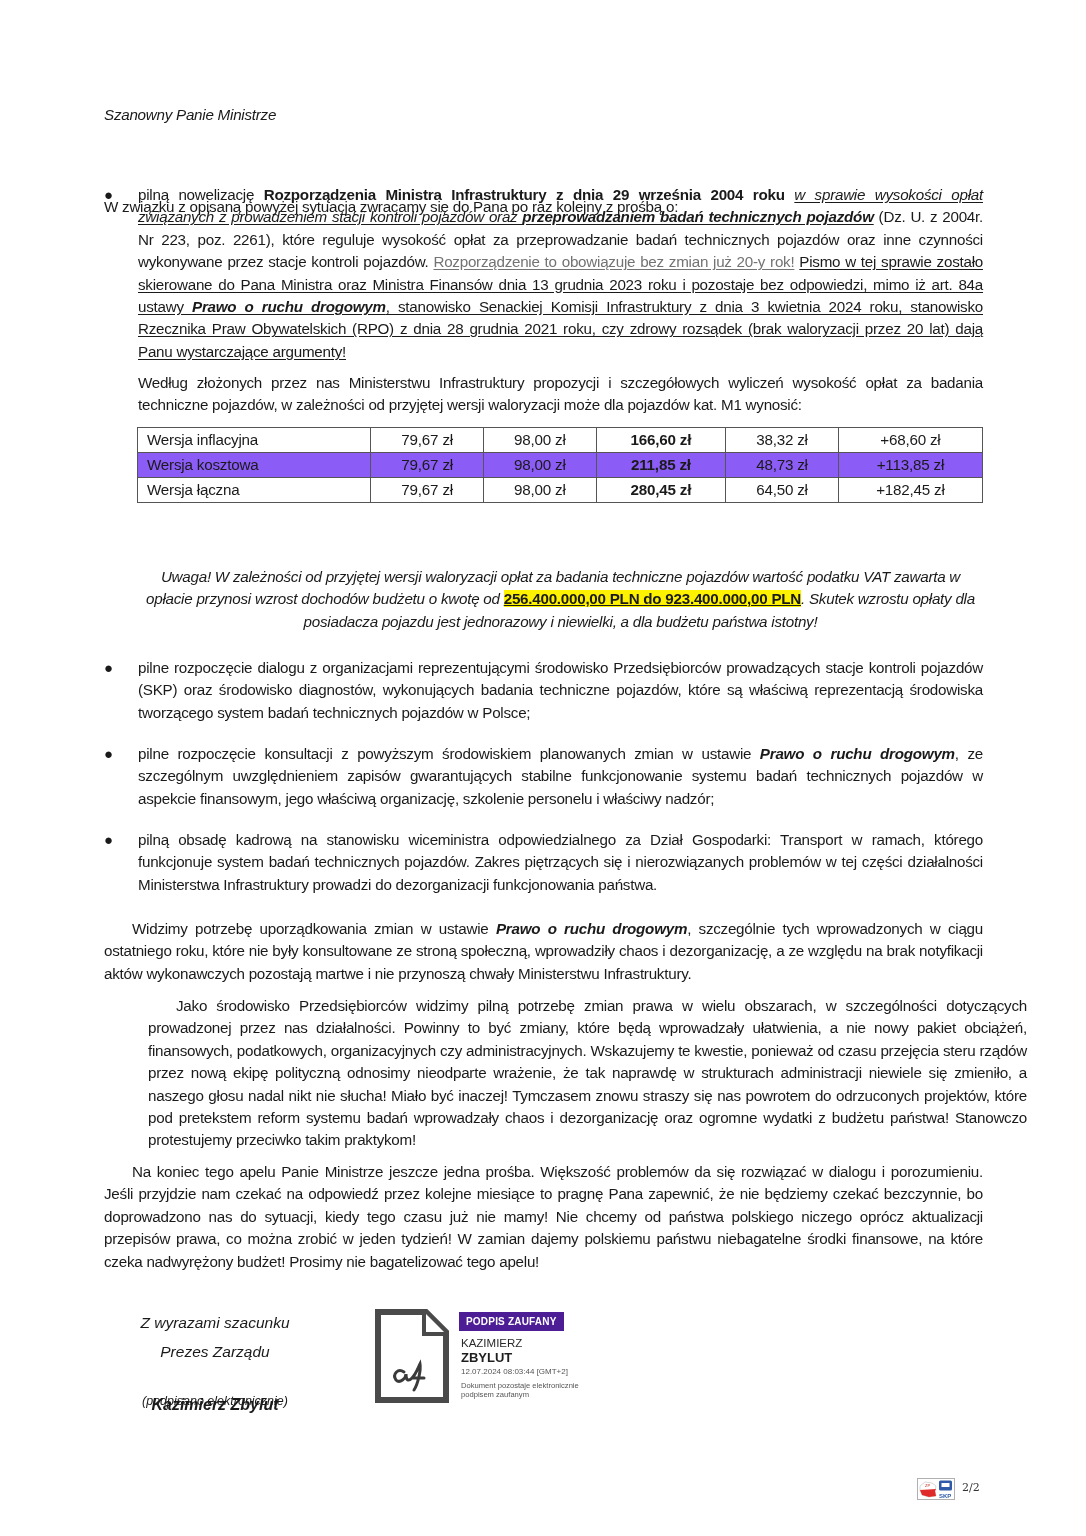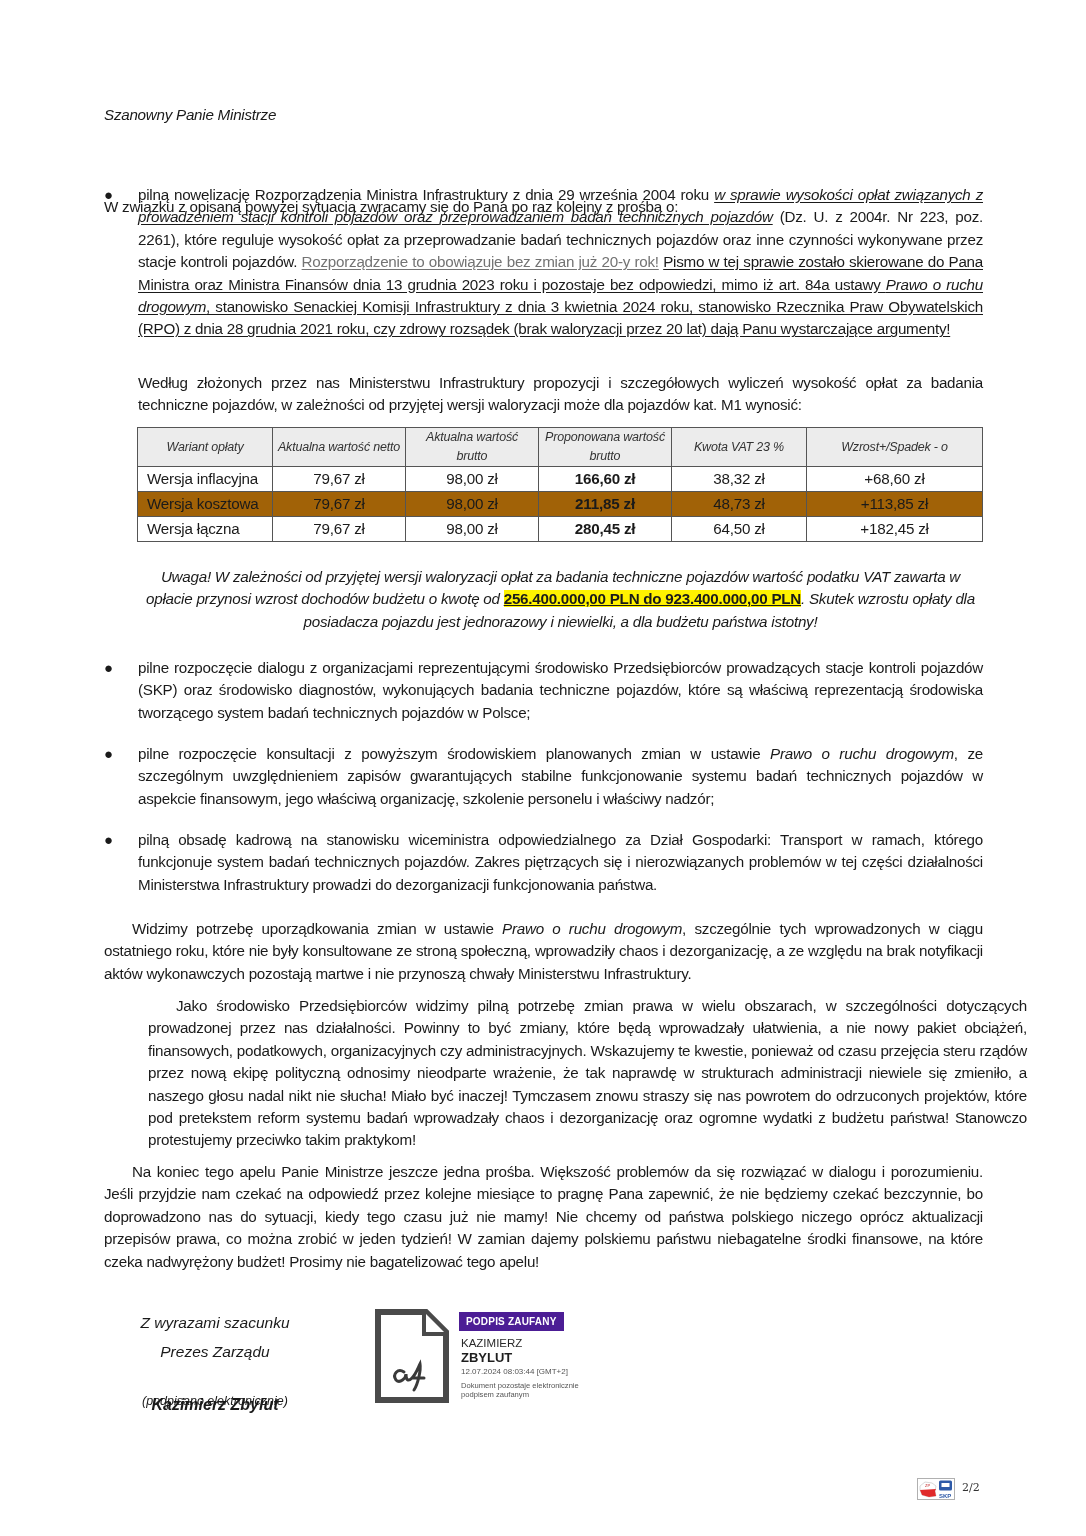--- a/index.html
+++ b/index.html
@@ -2,21 +2,21 @@
 <html><head>
 <meta charset="utf-8">
 <style>
   html, body { margin: 0; padding: 0; background: #ffffff; }
   body { width: 1086px; height: 1536px; position: relative; overflow: hidden;
          font-family: "Liberation Sans", sans-serif; color: #1a1a1a; }
   .page { position: absolute; left: 0; top: 0; width: 1086px; height: 1536px; }
   .txt { font-size: 15.2px; line-height: 22.4px; letter-spacing: -0.25px; }
   .justify { text-align: justify; }
   .it { font-style: italic; text-align: center; }
-  .b { font-weight: normal; }
+  .b { font-weight: bold; }
   .u { text-decoration: underline; text-underline-offset: 2px; }
   .red { color: #737373; }
   .hl { background: #fff200; font-weight: bold; text-decoration: underline; }
 
   #salutation { position: absolute; left: 104px; top: 104px; }
   #intro { position: absolute; left: 104px; top: 148px; margin-top: 48px; }
 
   .bullet { position: absolute; left: 104px; width: 879px; }
   .bullet .dot { position: absolute; left: 0; top: 0; width: 10px; font-size: 15px; }
   .bullet .body { margin-left: 34px; }
@@ -25,21 +25,21 @@
   #b1-para2 { position: absolute; left: 138px; top: 372px; width: 845px; }
 
   table.fees { position: absolute; left: 137px; top: 427px; width: 846px;
                border-collapse: collapse; font-size: 15.2px; }
   table.fees td, table.fees th { border: 1px solid #555; text-align: center;
                padding: 0 4px; letter-spacing: -0.2px; }
   table.fees th { font-weight: normal; font-style: italic; font-size: 12.5px;
                line-height: 19px; height: 38px; background: #ececec; color: #333; }
   table.fees td { height: 24px; line-height: 24px; }
   table.fees td.label { text-align: left; padding-left: 9px; }
-  table.fees tr.shaded td { background: #a16207; }
+  table.fees tr.shaded td { background: #8b5cf6; }
   table.fees td.bold { font-weight: bold; }
 
   #note { position: absolute; left: 138px; top: 566px; width: 845px; }
 
   #b2 { top: 657px; }
   #b3 { top: 743px; }
   #b4 { top: 829px; }
 
   .para { position: absolute; left: 104px; width: 879px; text-indent: 28px; }
   #p1 { top: 918px; }
@@ -76,28 +76,20 @@
     <span class="dot">●</span>
     <div class="body justify">
       <span>pilną nowelizację </span><span class="b">Rozporządzenia Ministra Infrastruktury z dnia 29 września 2004 roku</span><span> </span><span class="it u">w sprawie wysokości opłat związanych z prowadzeniem stacji kontroli pojazdów oraz </span><span class="it u b">przeprowadzaniem badań technicznych pojazdów</span><span> (Dz. U. z 2004r. Nr 223, poz. 2261), które reguluje wysokość opłat za przeprowadzanie badań technicznych pojazdów oraz inne czynności wykonywane przez stacje kontroli pojazdów. </span><span class="red u">Rozporządzenie to obowiązuje bez zmian już 20-y rok!</span><span> </span><span class="u">Pismo w tej sprawie zostało skierowane do Pana Ministra oraz Ministra Finansów dnia 13 grudnia 2023 roku i pozostaje bez odpowiedzi, mimo iż art. 84a ustawy </span><span class="u b it">Prawo o ruchu drogowym</span><span class="u">, stanowisko Senackiej Komisji Infrastruktury z dnia 3 kwietnia 2024 roku, stanowisko Rzecznika Praw Obywatelskich (RPO) z dnia 28 grudnia 2021 roku, czy zdrowy rozsądek (brak waloryzacji przez 20 lat) dają Panu wystarczające argumenty!</span>
     </div>
   </div>
 
   <div id="b1-para2" class="txt justify">Według złożonych przez nas Ministerstwu Infrastruktury propozycji i szczegółowych wyliczeń wysokość opłat za badania techniczne pojazdów, w zależności od przyjętej wersji waloryzacji może dla pojazdów kat. M1 wynosić:</div>
 
   <table class="fees">
     <tbody>
-        <tr>
-      <th style="width:126px">Wariant opłaty</th>
-      <th style="width:124px">Aktualna wartość netto</th>
-      <th style="width:124px">Aktualna wartość brutto</th>
-      <th style="width:124px">Proponowana wartość brutto</th>
-      <th style="width:126px">Kwota VAT 23 %</th>
-      <th>Wzrost+/Spadek - o</th>
-    </tr>
     <tr>
       <td class="label">Wersja inflacyjna</td>
       <td>79,67 zł</td>
       <td>98,00 zł</td>
       <td class="bold">166,60 zł</td>
       <td>38,32 zł</td>
       <td>+68,60 zł</td>
     </tr>
     <tr class="shaded">
       <td class="label">Wersja kosztowa</td>

